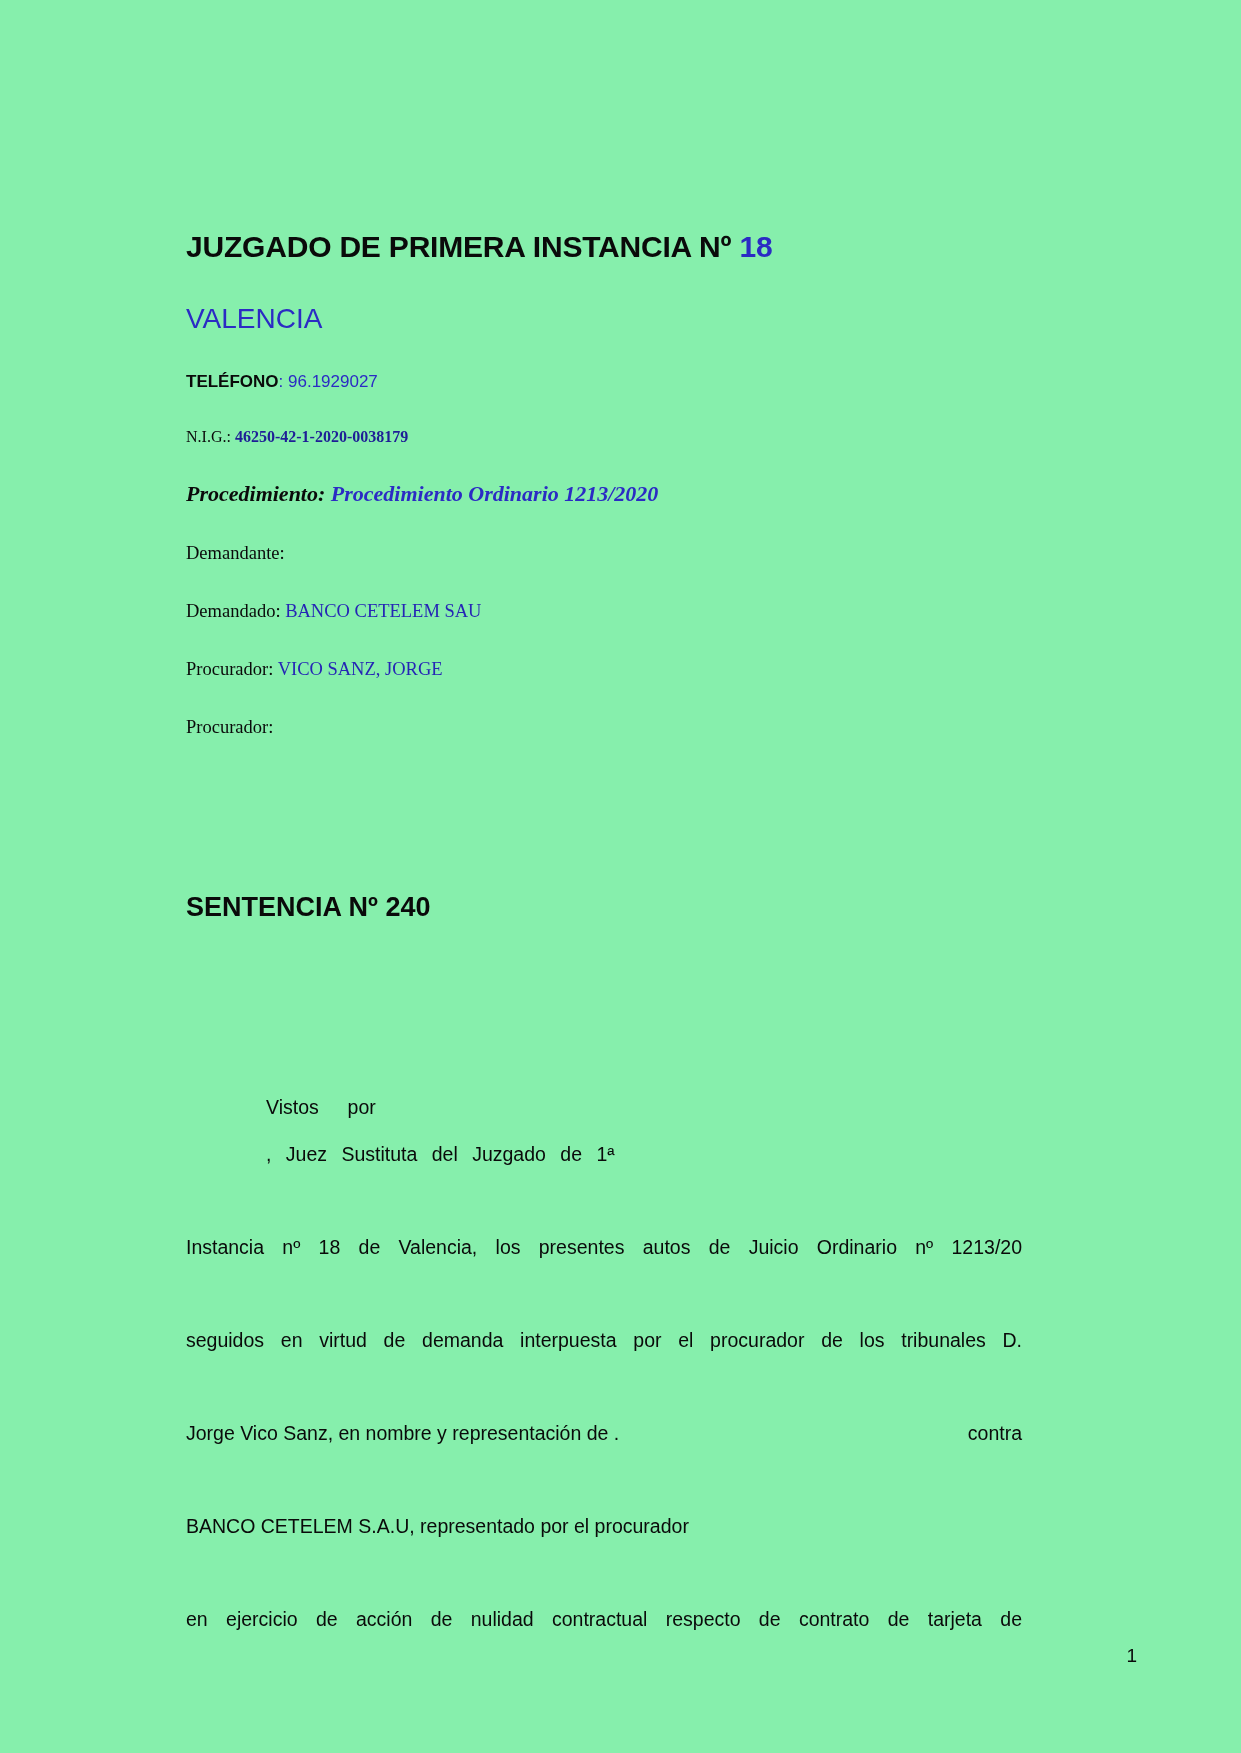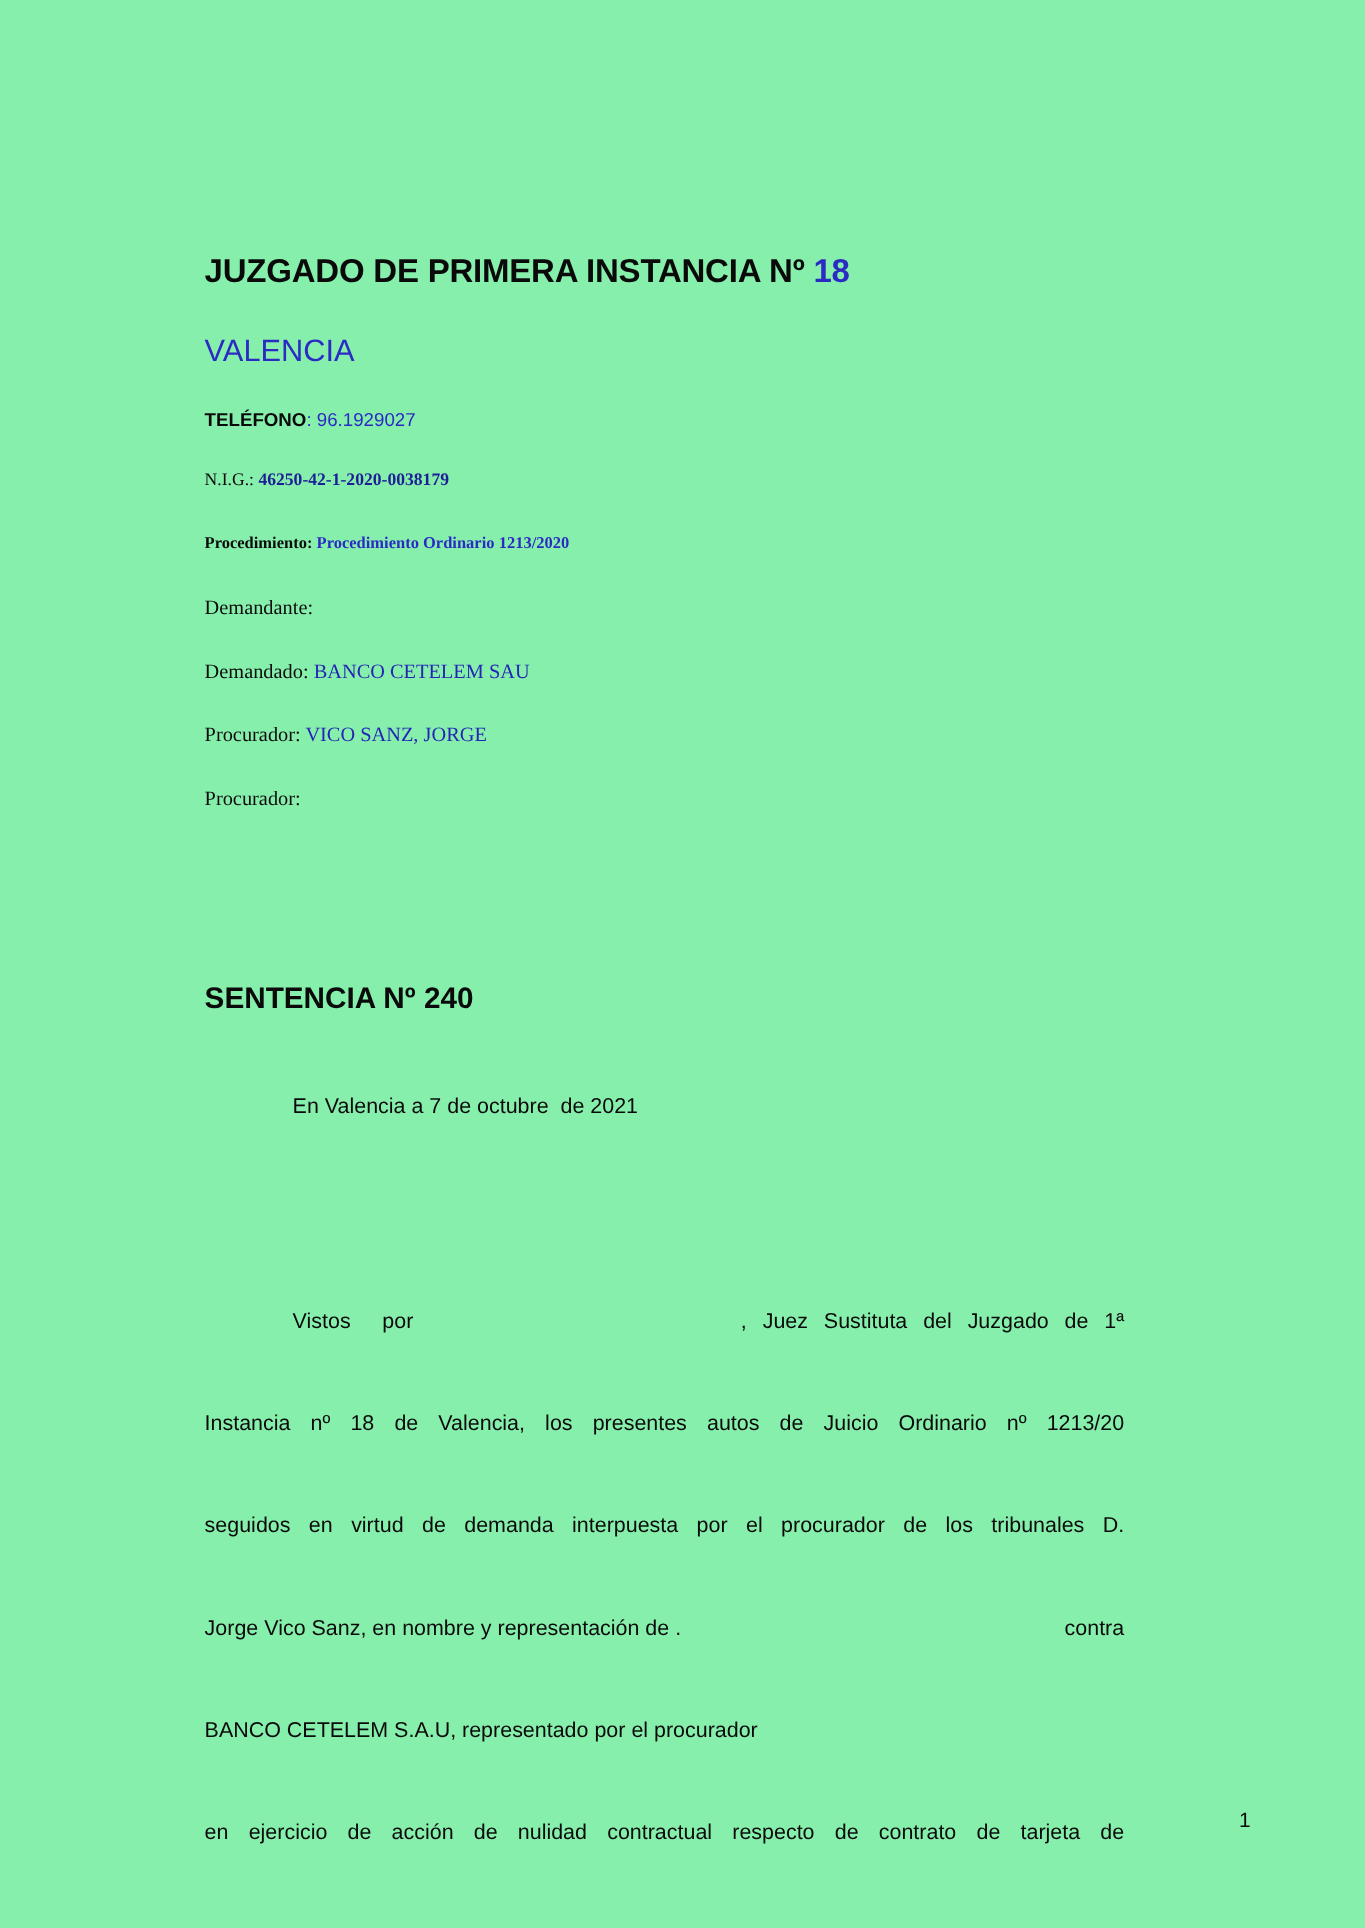--- a/index.html
+++ b/index.html
@@ -18,35 +18,35 @@
 
   
   .h-court{font-size:30px;font-weight:bold;line-height:37px;letter-spacing:-0.2px;}
   .h-court .num{color:var(--blue);}
   .h-city{font-size:28px;line-height:36px;color:var(--blue);}
   .h-addr{font-size:15.5px;line-height:18px;color:var(--blue);}
   .h-phone{font-size:17px;line-height:18px;color:var(--blue);}
   .h-phone .lbl{color:var(--ink);font-weight:bold;}
   .h-nig{font-family:"Liberation Serif",serif;font-size:16px;line-height:19px;}
   .h-nig .val{color:var(--navy);font-weight:bold;}
-  .h-proc{font-family:"Liberation Serif",serif;font-size:15px;line-height:24px;font-weight:bold;}
+  .h-proc{font-family:"Liberation Serif",serif;font-size:22px;line-height:24px;font-weight:bold;font-style:italic;}
   .h-proc .val{color:var(--blue);}
   .h-party{font-family:"Liberation Serif",serif;font-size:18.5px;line-height:22px;}
   .h-party .val{color:var(--blue-serif);}
 
   
   .title{margin-top:81px;font-size:27px;font-weight:bold;line-height:33px;}
   .dateline{margin-top:34px;font-size:19.5px;line-height:24px;padding-left:80px;}
 
   
   .para{font-size:19.5px;color:var(--ink);}
   .line{line-height:47px;}
   .j{text-align:justify;text-align-last:justify;}
   .flexline{display:flex;justify-content:space-between;}
-  .ind-flex{padding-left:80px;}
+  .ind-flex{padding-left:80px;flex-direction:column;}
   .wide{word-spacing:9px;}
   .m-vistos{margin-top:42px;}
 
   .pagenum{position:absolute;right:104px;top:1645px;font-size:19px;}
 </style>
 </head>
 <body>
 
 <div class="page">
   <div class="content">
@@ -57,21 +57,20 @@
     <div class="h-phone"><span class="lbl">TELÉFONO</span><span>: 96.1929027</span></div>
     <div class="h-nig"><span>N.I.G.: </span><span class="val">46250-42-1-2020-0038179</span></div>
     <div class="h-proc"><span>Procedimiento: </span><span class="val">Procedimiento Ordinario 1213/2020</span></div>
     <div class="h-party">Demandante:</div>
     <div class="h-party"><span>Demandado: </span><span class="val">BANCO CETELEM SAU</span></div>
     <div class="h-party"><span>Procurador: </span><span class="val">VICO SANZ, JORGE</span></div>
     <div class="h-party">Procurador:</div>
 
     
     <div class="title">SENTENCIA Nº 240</div>
-    <div class="dateline">En Valencia a 7 de octubre  de 2021</div>
 
     
     <div class="para m-vistos">
       <div class="line flexline ind-flex"><span class="wide">Vistos  por</span><span class="wide">, Juez Sustituta del Juzgado de 1ª</span></div>
       <div class="line j">Instancia nº 18 de Valencia, los presentes autos de Juicio Ordinario nº 1213/20</div>
       <div class="line j">seguidos en virtud de demanda interpuesta por el procurador de los tribunales D.</div>
       <div class="line flexline"><span>Jorge Vico Sanz, en nombre y representación de .</span><span>contra</span></div>
       <div class="line">BANCO CETELEM S.A.U, representado por el procurador</div>
       <div class="line j">en ejercicio de acción de nulidad contractual respecto de contrato de tarjeta de</div>
       

